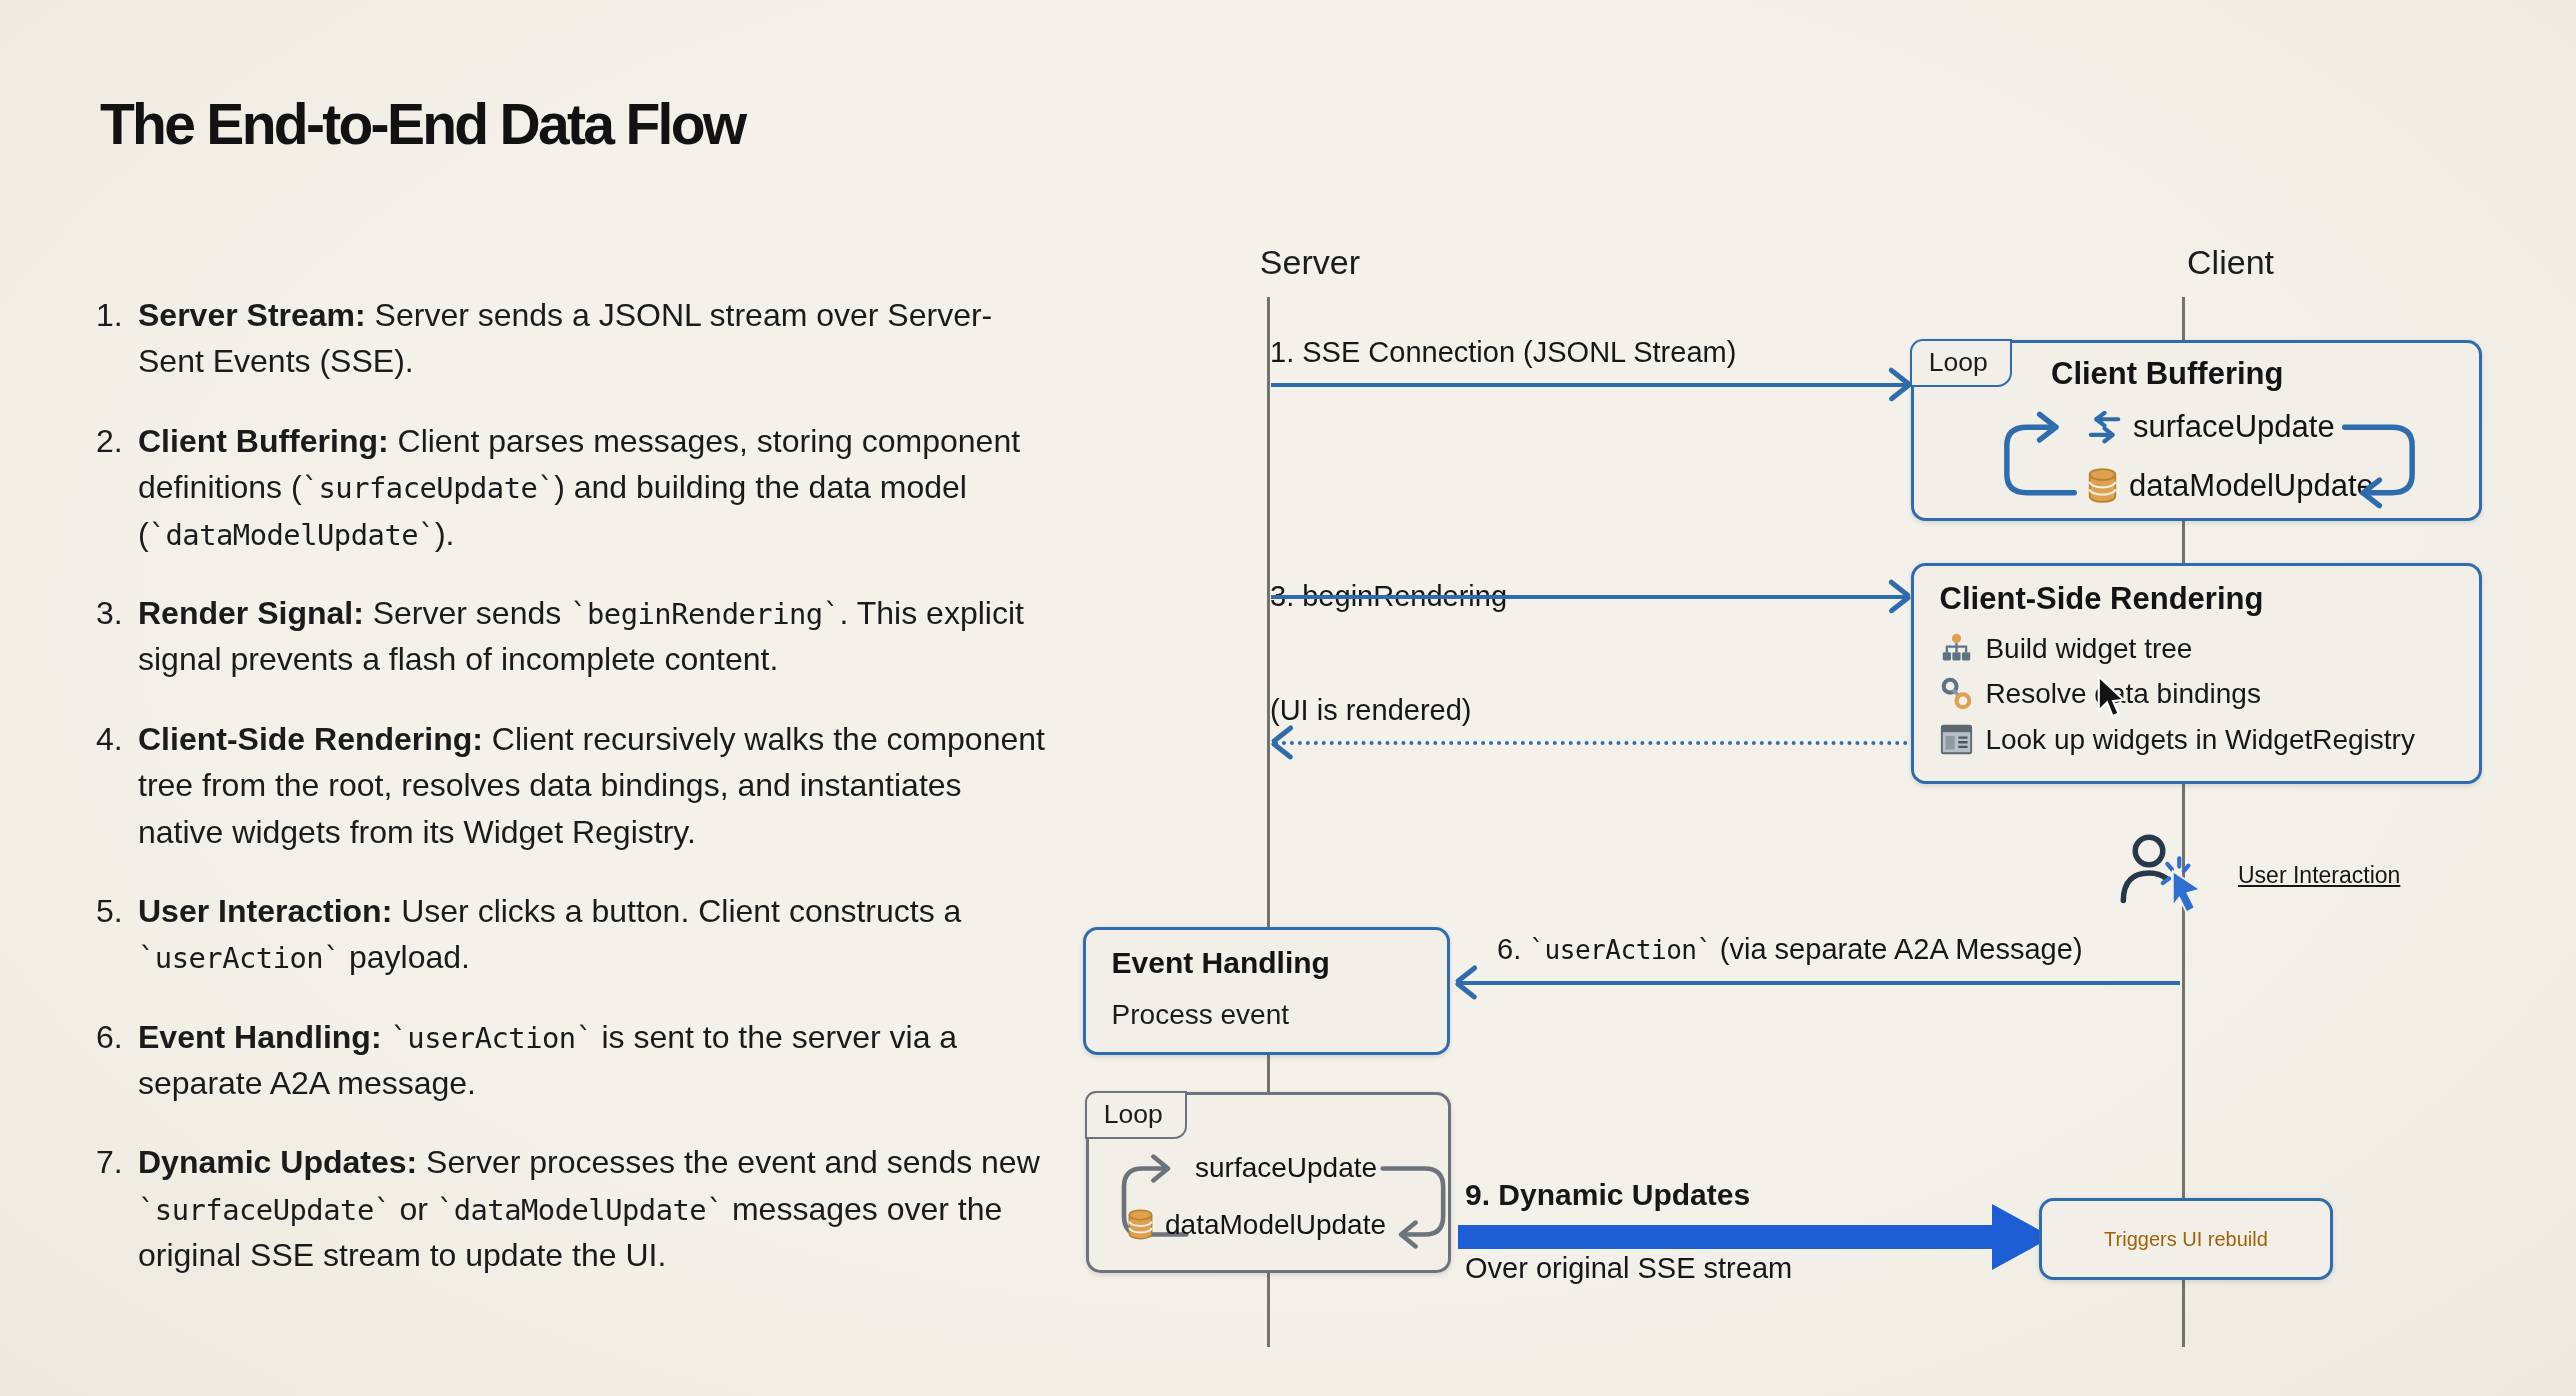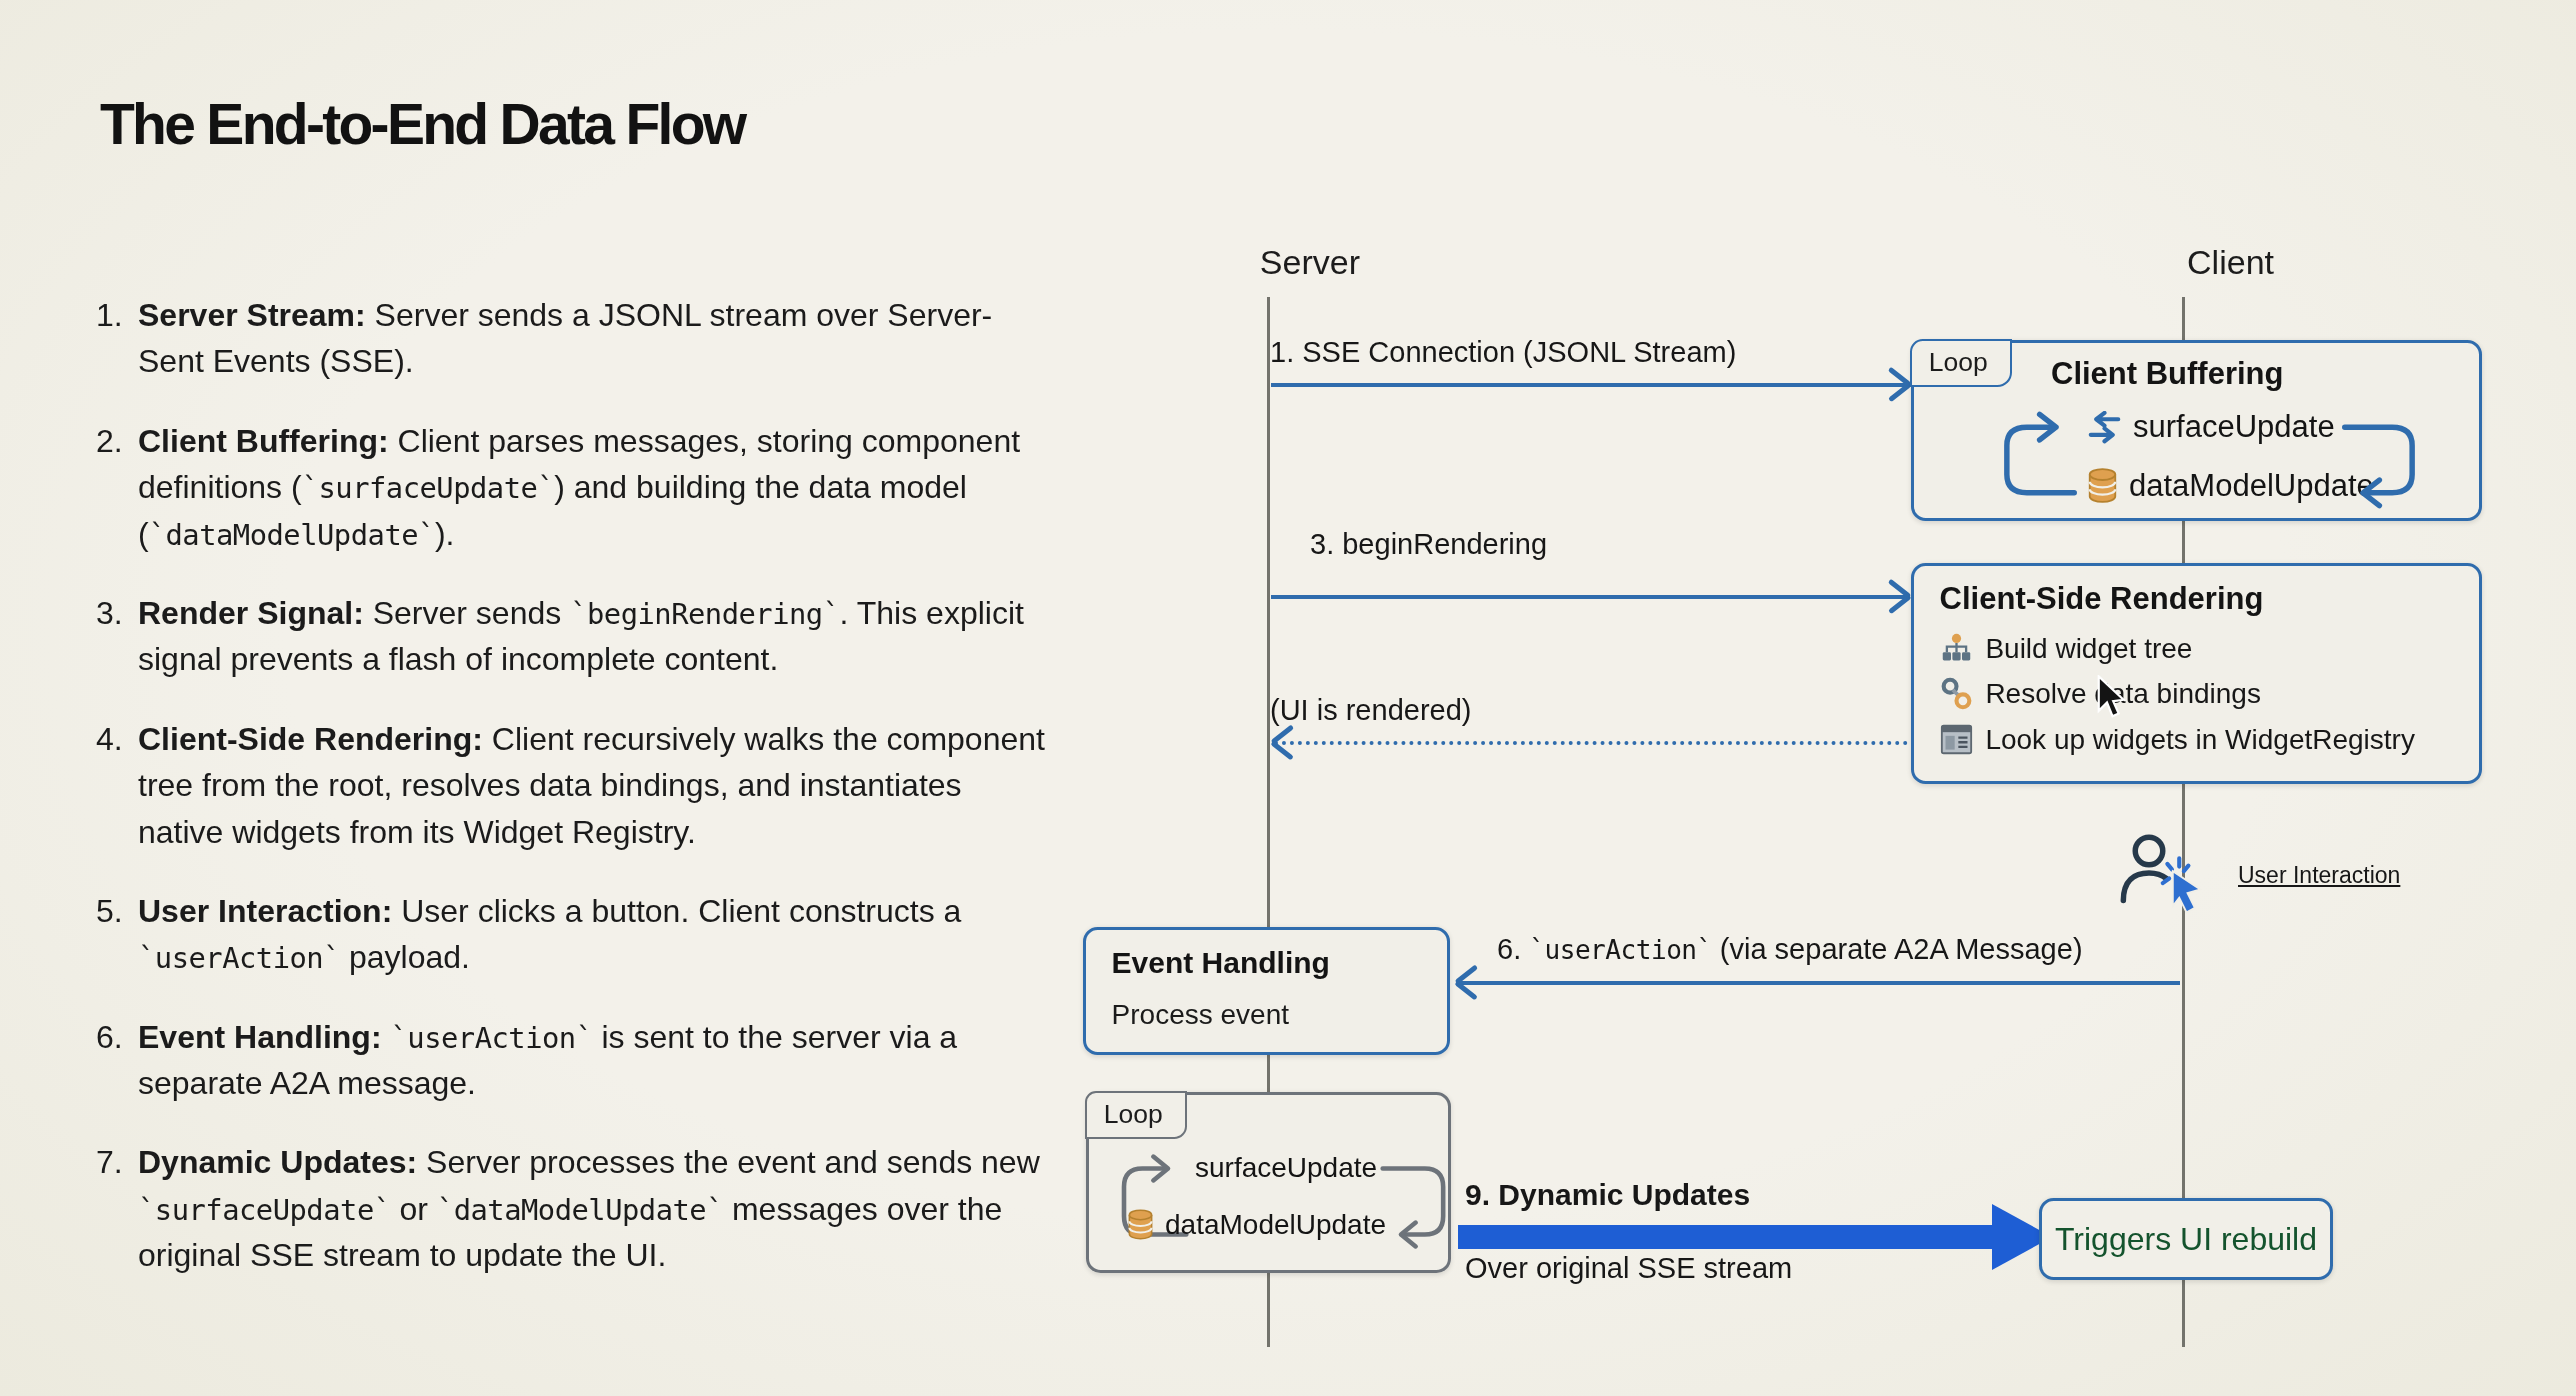--- a/index.html
+++ b/index.html
@@ -82,21 +82,21 @@
   
   .loop-row{position:absolute;display:flex;align-items:center;gap:11px;font-size:31px;color:#141414;}
   .graybox .loop-row{font-size:28px;}
   .bracket{position:absolute;}
 
   
   .csr-item{position:absolute;display:flex;align-items:center;gap:12.8px;font-size:28px;color:#171717;}
 
   .centered-box-text{
     position:absolute;inset:0;display:flex;align-items:center;justify-content:center;
-    font-size:32px;color:#14532d;border-radius:23px;
+    font-size:20px;color:#a16207;border-radius:23px;
   }
 
   .ui-label{position:absolute;font-size:23px;color:#171717;text-decoration:underline;}
   svg{display:block;}
 </style>
 </head>
 <body>
 
 <div class="stage">
 
@@ -165,21 +165,21 @@
         <path d="M3 16 c0 3.3 6.3 6 14 6 s14 -2.7 14 -6 M3 24 c0 3.3 6.3 6 14 6 s14 -2.7 14 -6" fill="none" stroke="#f1efe8" stroke-width="2.5"></path>
       </svg>
       <span>dataModelUpdate</span>
     </div>
     <svg class="bracket" style="left:427px;top:66px;" width="84" height="102" viewBox="0 0 92 112">
       <path d="M4 20 L56 20 Q78 20 78 40 L78 72 Q78 92 56 92 L26 92" fill="none" stroke="#2f6cad" stroke-width="6" stroke-linecap="round"></path>
       <path d="M42 78 L24 92 L42 106" fill="none" stroke="#2f6cad" stroke-width="6" stroke-linecap="round" stroke-linejoin="round"></path>
     </svg>
   </div>
 
-  <div class="msg-label" style="left:1270px;top:528px;width:639px;padding-left:40px;">3. beginRendering</div>
+  <div class="msg-label" style="left:1270px;top:580px;width:639px;">3. beginRendering</div>
   <div class="msg-arrow arr-right" style="left:1271px;top:595px;width:637px;">
     <span class="chev up"></span>
       <span class="chev dn"></span>
   </div>
 
   <div class="msg-label" style="left:1270px;top:694px;width:639px;">(UI is rendered)</div>
   <div class="msg-arrow dotted arr-left" style="left:1274px;top:741px;width:634px;">
     <span class="chev up"></span>
       <span class="chev dn"></span>
   </div>

